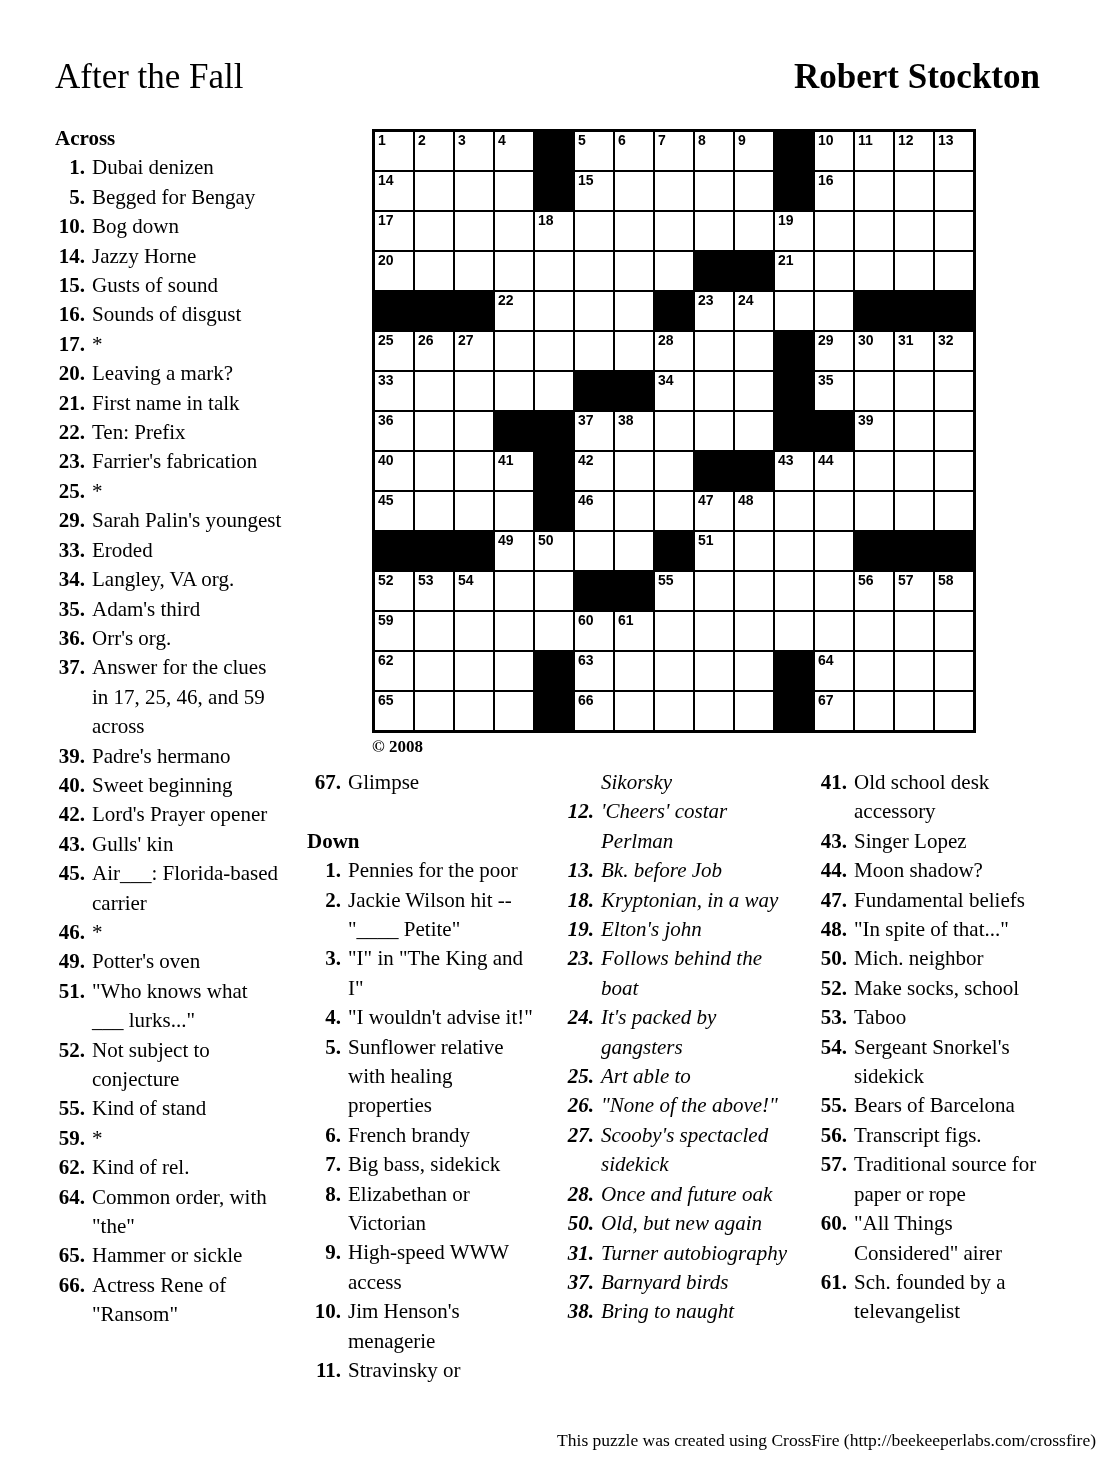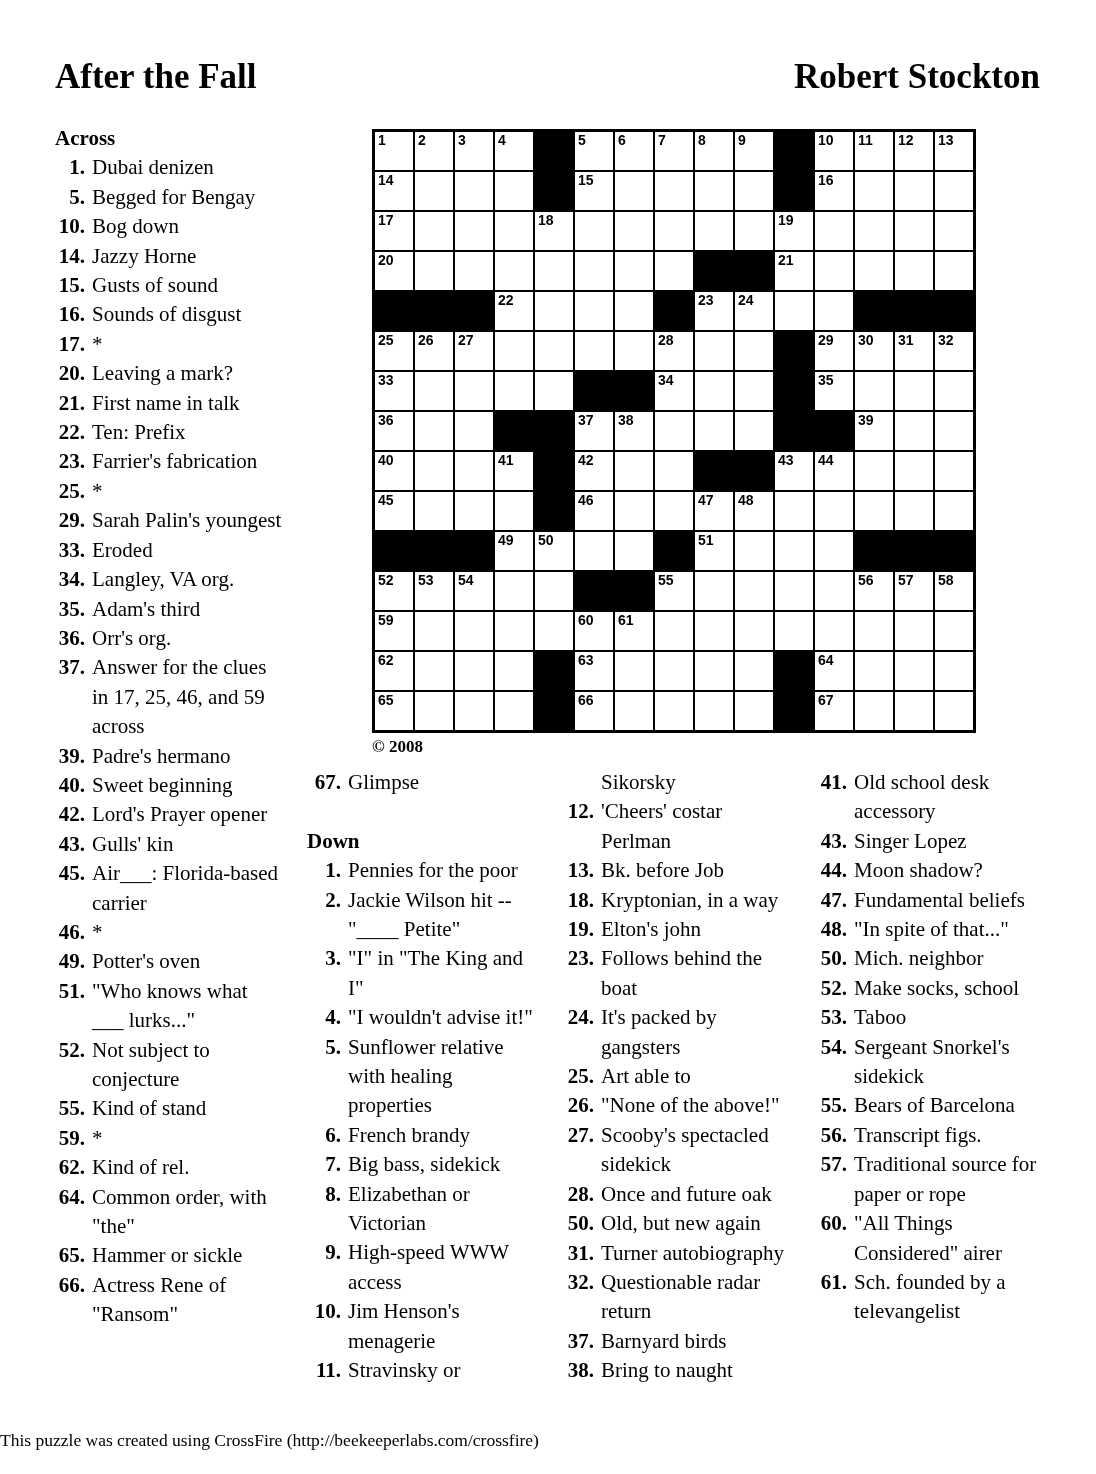--- a/index.html
+++ b/index.html
@@ -5,30 +5,30 @@
   html, body { margin: 0; padding: 0; }
   body {
     width: 1096px; height: 1474px;
     position: relative;
     background: #ffffff;
     color: #000000;
     font-family: "Liberation Serif", serif;
   }
   .title {
     position: absolute; left: 55px; top: 57px;
-    font-size: 35px; font-weight: bold; white-space: nowrap;
+    font-size: 35px; font-weight: normal; white-space: nowrap;
   }
   .author {
     position: absolute; right: 56px; top: 57px;
     font-size: 35px; font-weight: bold; white-space: nowrap;
   }
   .clue-col { position: absolute; font-size: 21px; line-height: 29.4px; }
   .col1 { left: 55px;  top: 124px; width: 252px; }
   .col2 { left: 307px; top: 768px; width: 238px; }
-  .col3 { left: 560px; top: 768px; width: 238px; }
+  .col3 { left: 560px; top: 768px; width: 238px; font-style: italic; }
   .col4 { left: 813px; top: 768px; width: 250px; }
   .clue-heading { font-weight: bold; }
   .clue-heading.down-gap { margin-top: 29.4px; }
   .clue { display: flex; }
   .clue .num {
     flex: none; width: 30px; text-align: right;
     font-weight: bold; padding-right: 7px;
   }
   .col2 .clue .num, .col3 .clue .num, .col4 .clue .num { width: 34px; }
   .clue .txt { white-space: pre-line; }
@@ -52,21 +52,21 @@
     position: absolute; top: 1px; left: 3px;
     font-family: "Liberation Sans", sans-serif;
     font-weight: bold; font-size: 14px; line-height: 1;
   }
   .copyright {
     position: absolute; left: 372px; top: 737px;
     font-size: 17px; font-weight: bold;
   }
   .footer {
     position: absolute; left: 0; top: 1430px; width: 100%;
-    text-align: left; font-size: 17.5px;
+    text-align: right; font-size: 17.5px;
   }
 </style>
 </head>
 <body>
 
 <div class="title">After the Fall</div>
 <div class="author">Robert Stockton</div>
 
 <div class="grid">
     <div class="cell">
@@ -691,25 +691,20 @@
       </div>
       <div class="clue">
         <span class="num">50.</span>
         <span class="txt">Old, but new again</span>
       </div>
       <div class="clue">
         <span class="num">31.</span>
         <span class="txt">Turner autobiography</span>
       </div>
       <div class="clue">
-        <span class="num">32.</span>
-        <span class="txt">Questionable radar
-return</span>
-      </div>
-      <div class="clue">
         <span class="num">37.</span>
         <span class="txt">Barnyard birds</span>
       </div>
       <div class="clue">
         <span class="num">38.</span>
         <span class="txt">Bring to naught</span>
       </div>
     </div>
 </div>
 

